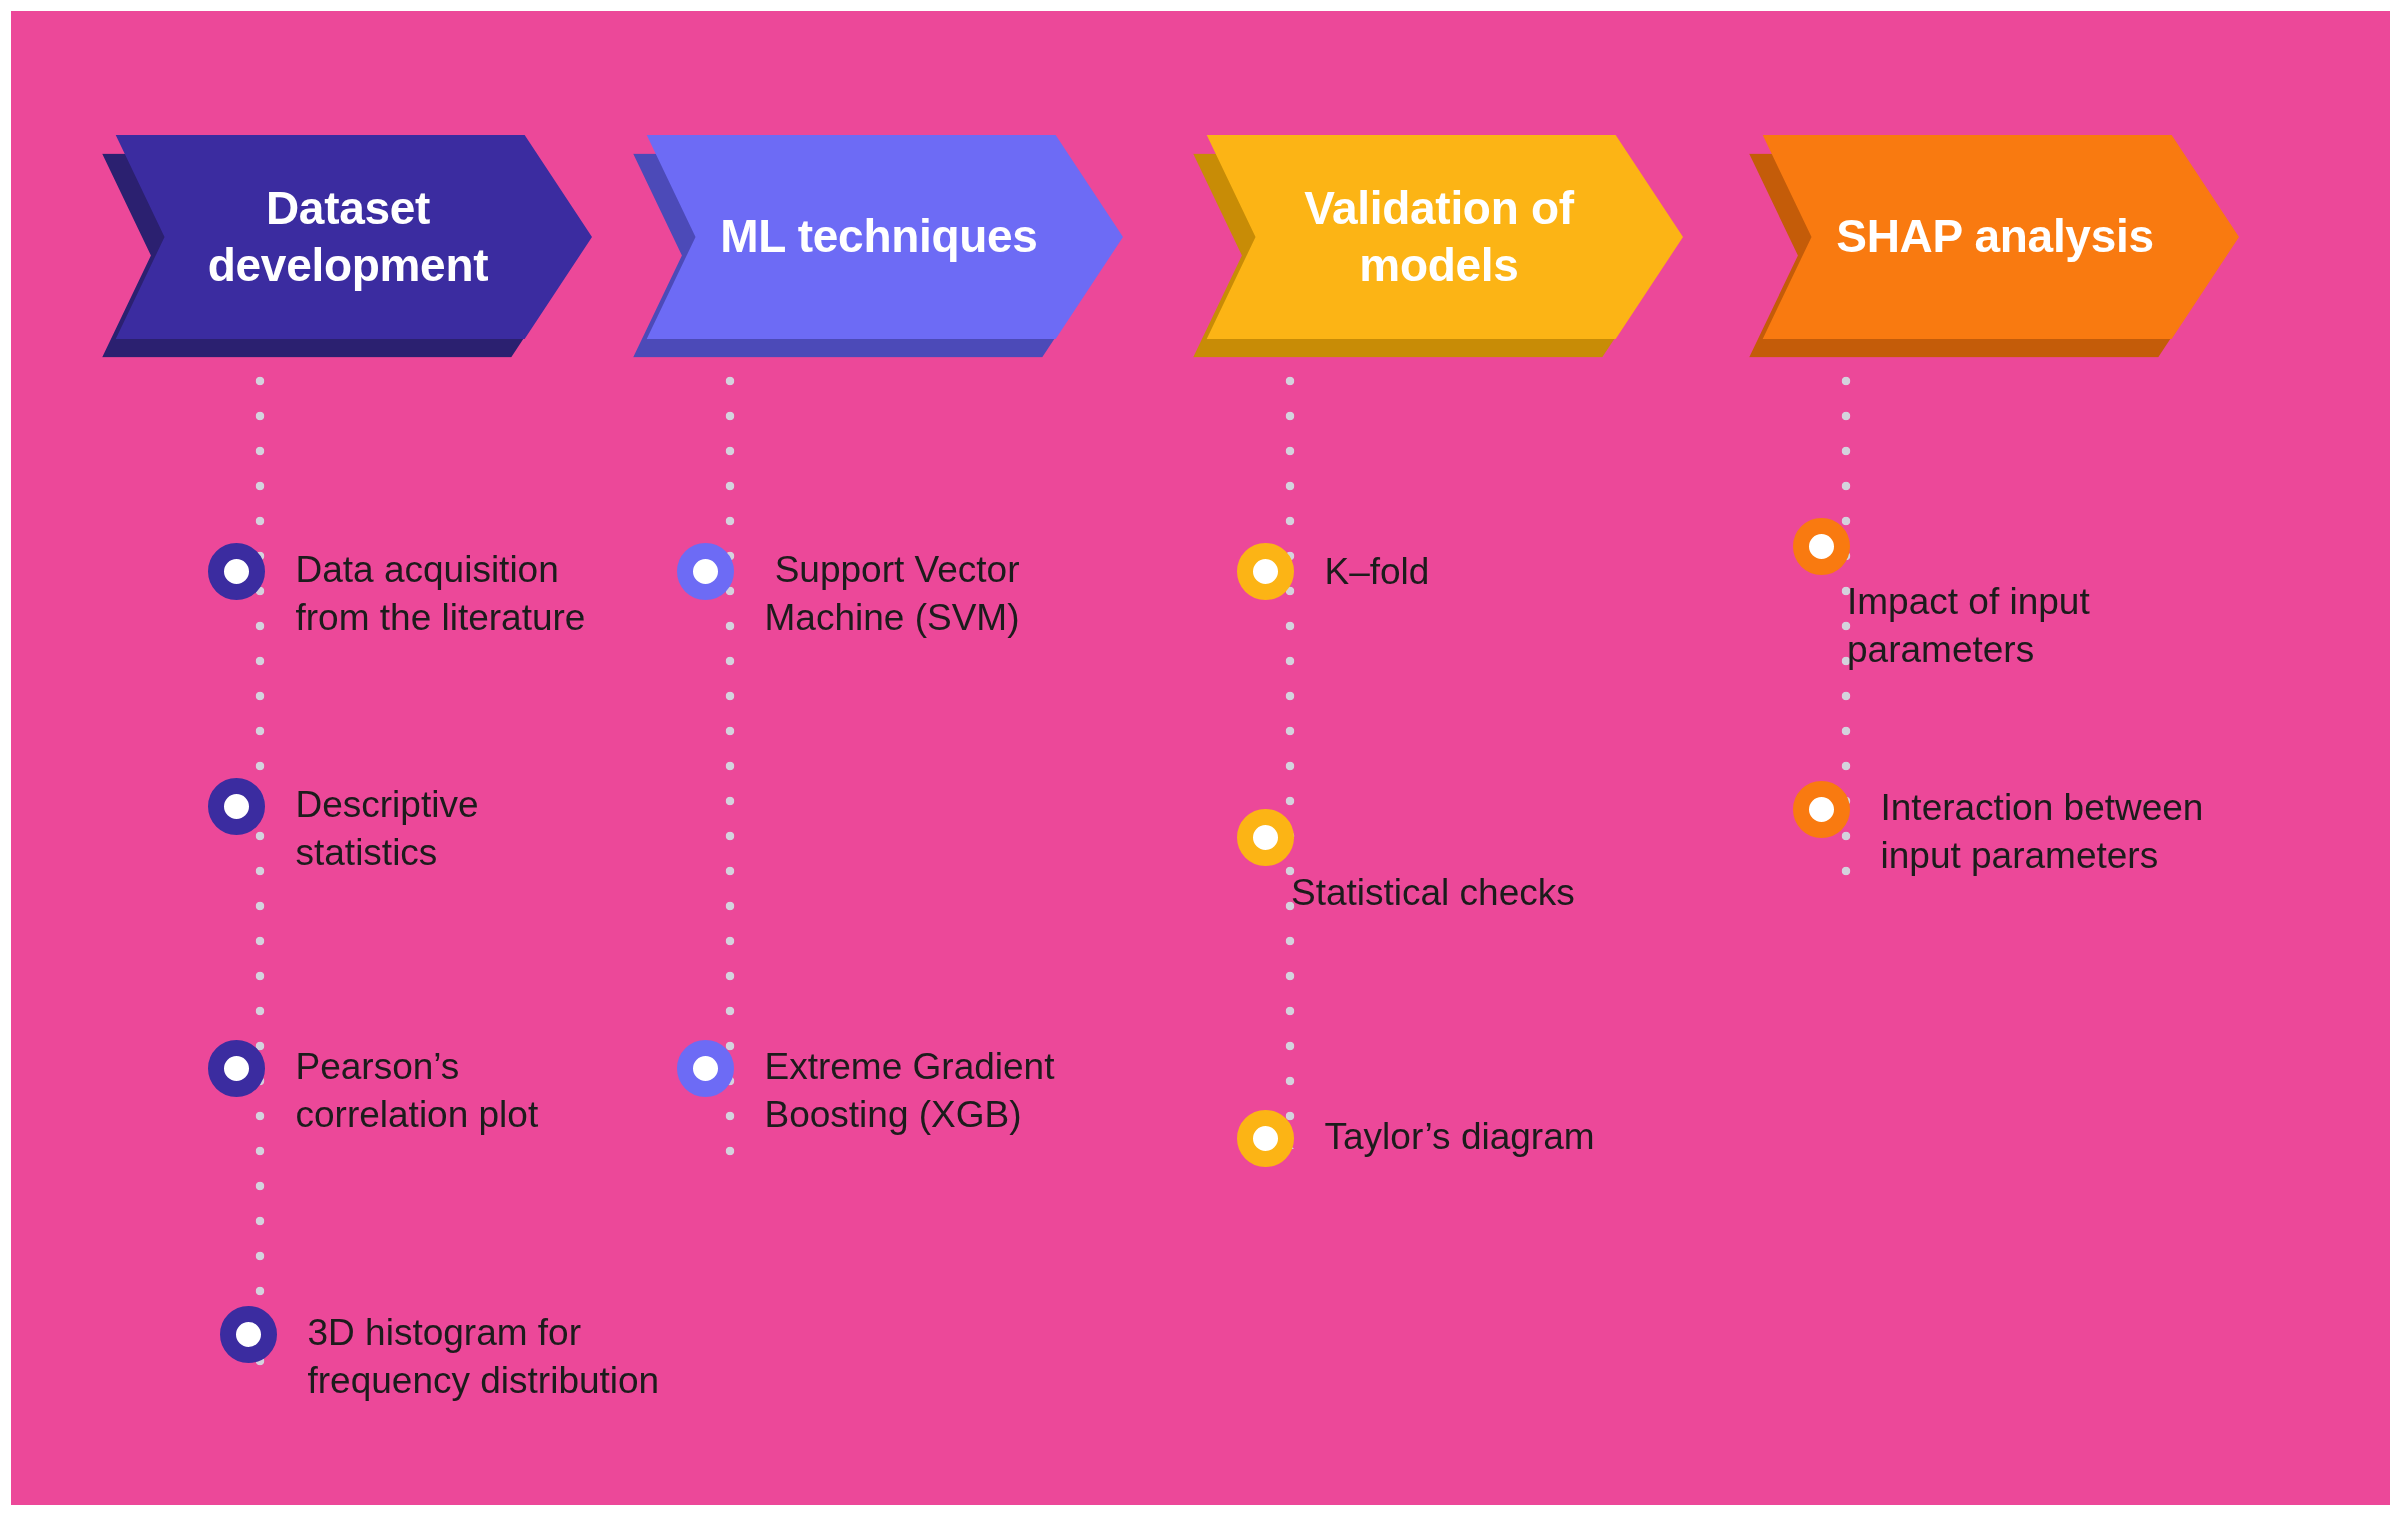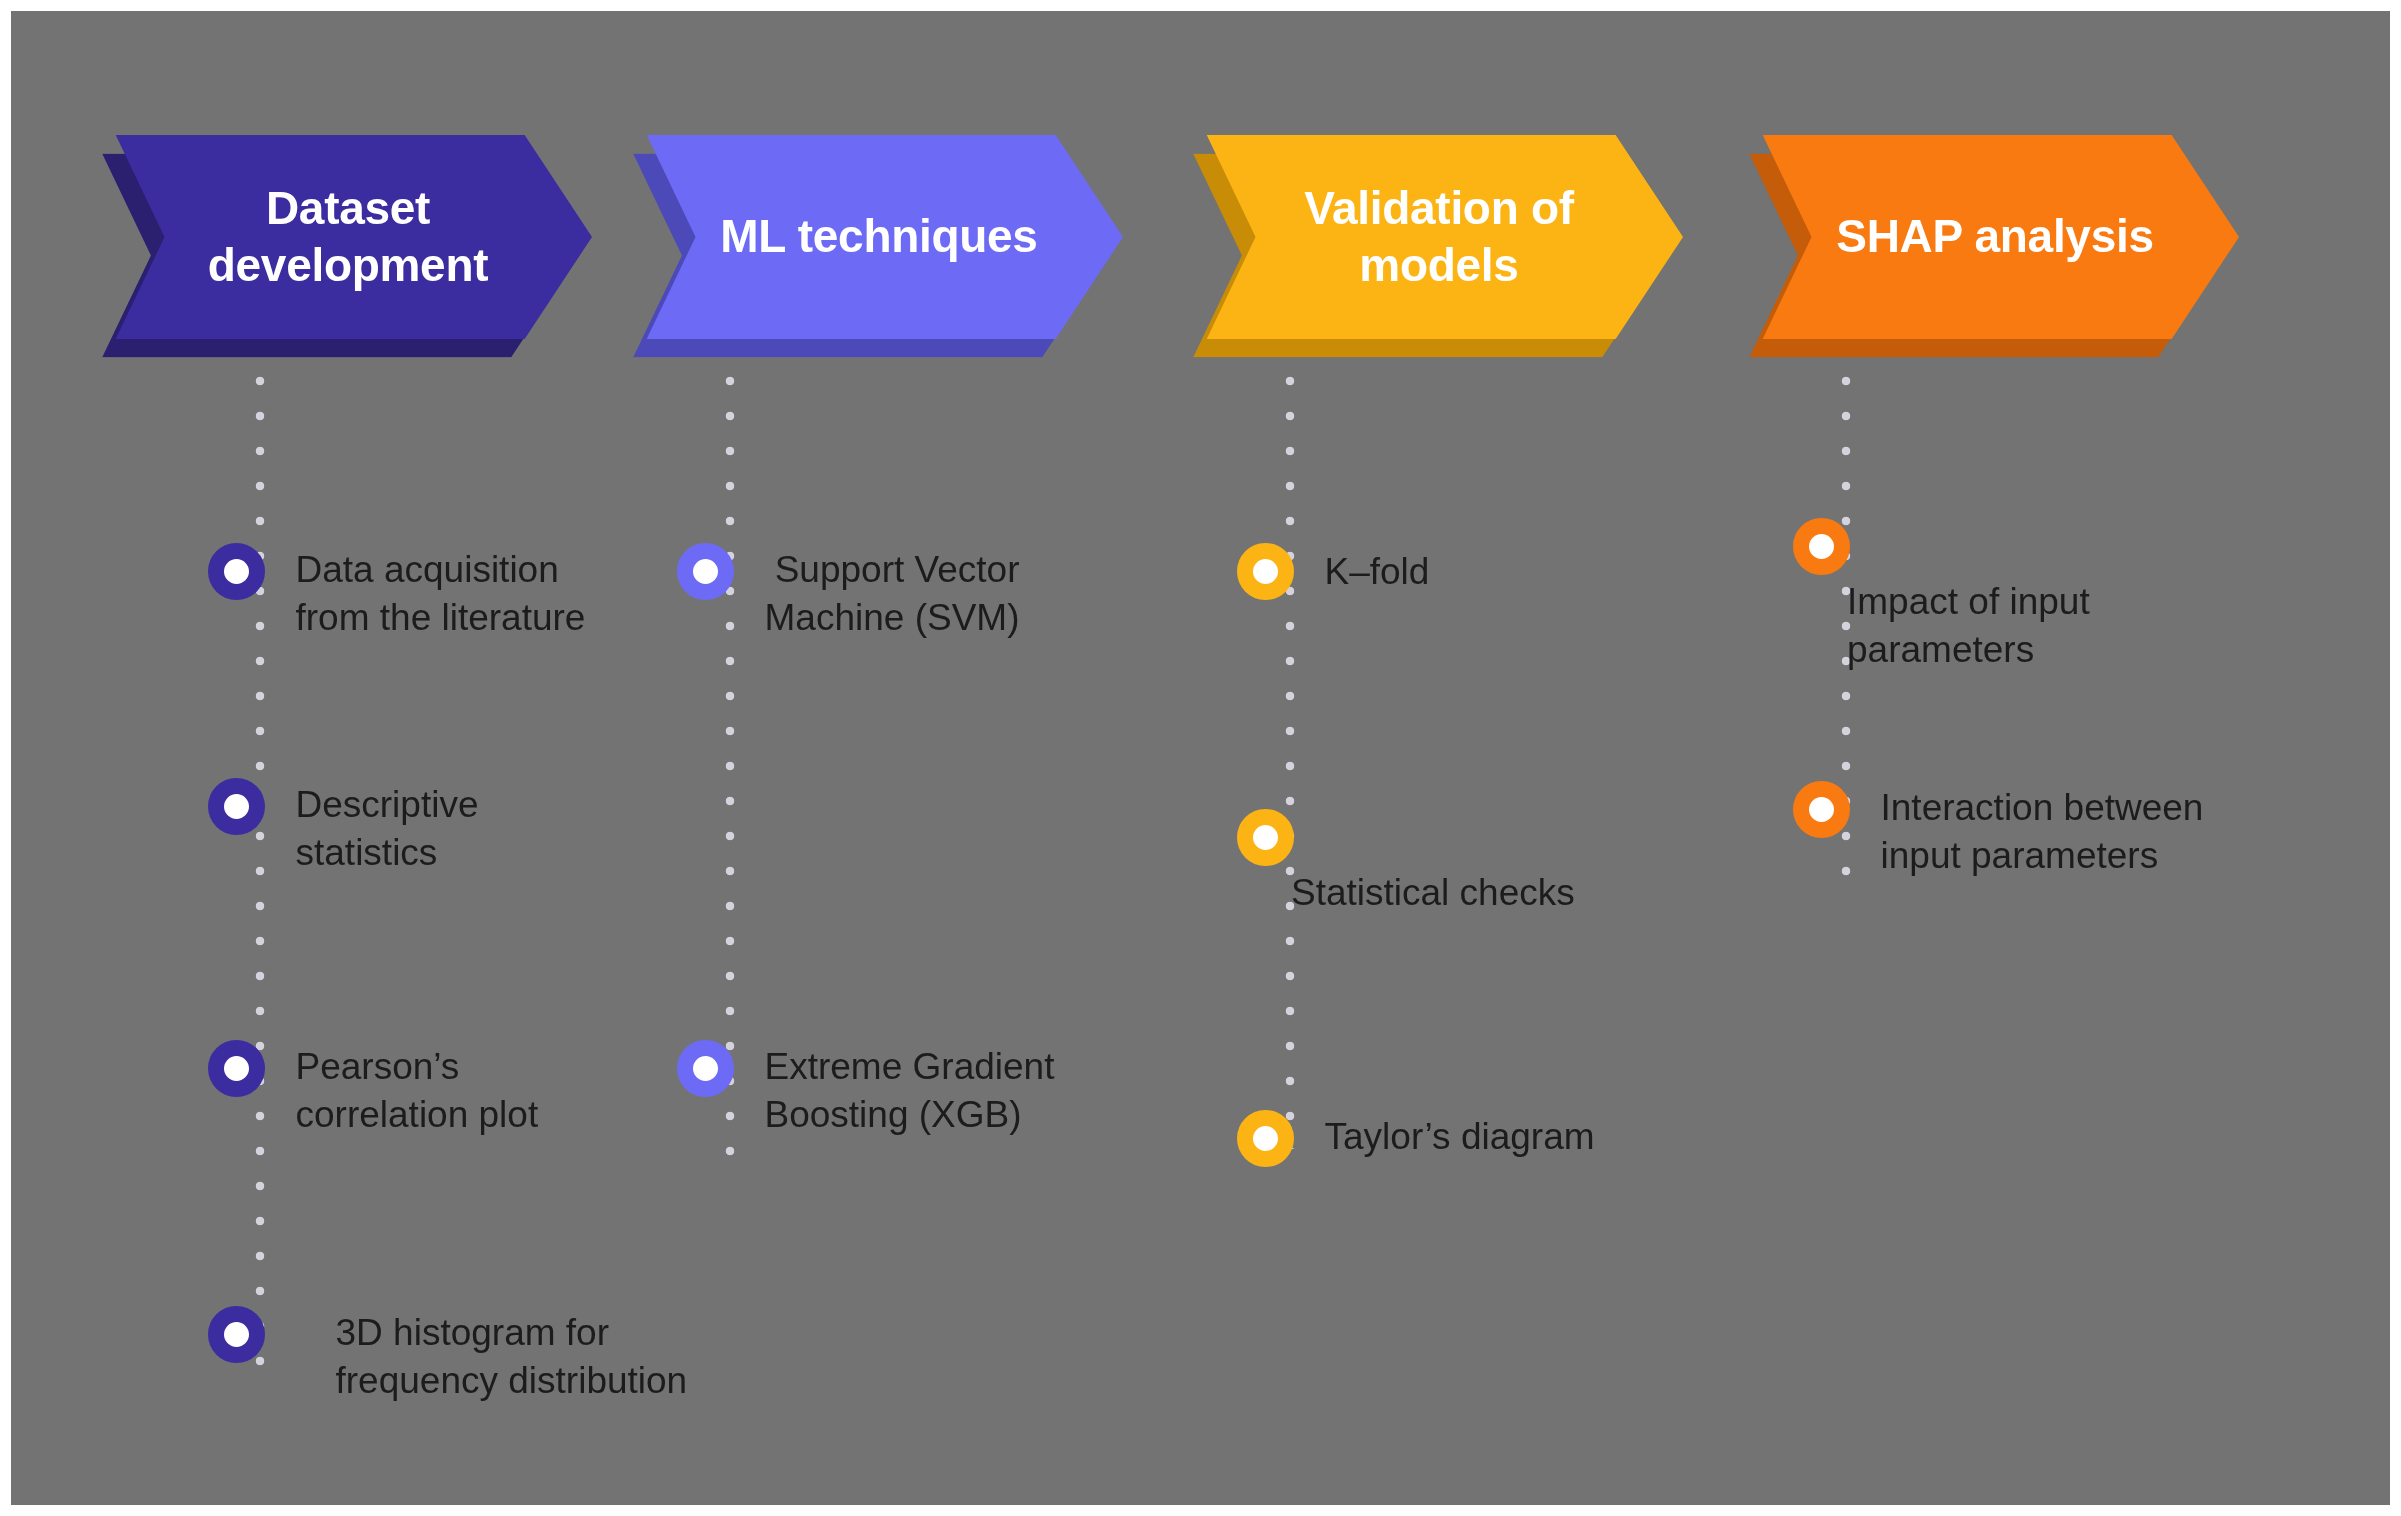--- a/index.html
+++ b/index.html
@@ -13,21 +13,21 @@
     font-family: "Liberation Sans", sans-serif;
     -webkit-font-smoothing: antialiased;
   }
 
   #canvas {
     position: absolute;
     left: 11px;
     top: 11px;
     width: 2379px;
     height: 1494px;
-    background: #737373;
+    background: #ec4899;
     overflow: hidden;
   }
 
   
   .column {
     position: absolute;
     top: 0;
     height: 100%;
   }
 
@@ -144,21 +144,21 @@
       <div class="item-label">Descriptive
 statistics</div>
     </div>
 
     <div class="item" style="left:127px; top:1029px; width:526px;">
       <div class="bullet" style="border-color:#3b2ca0;"></div>
       <div class="item-label">Pearson’s
 correlation plot</div>
     </div>
 
-    <div class="item" style="left:127px; top:1295px; width:556px;gap:40px;">
+    <div class="item" style="left:139px; top:1295px; width:556px;">
       <div class="bullet" style="border-color:#3b2ca0;"></div>
       <div class="item-label">3D histogram for
 frequency distribution</div>
     </div>
   </div>
 
   <div class="column" style="left:652px; width:556px;">
 
     <div class="connector" style="left:62px; top:260px; height:890px;"></div>
 

